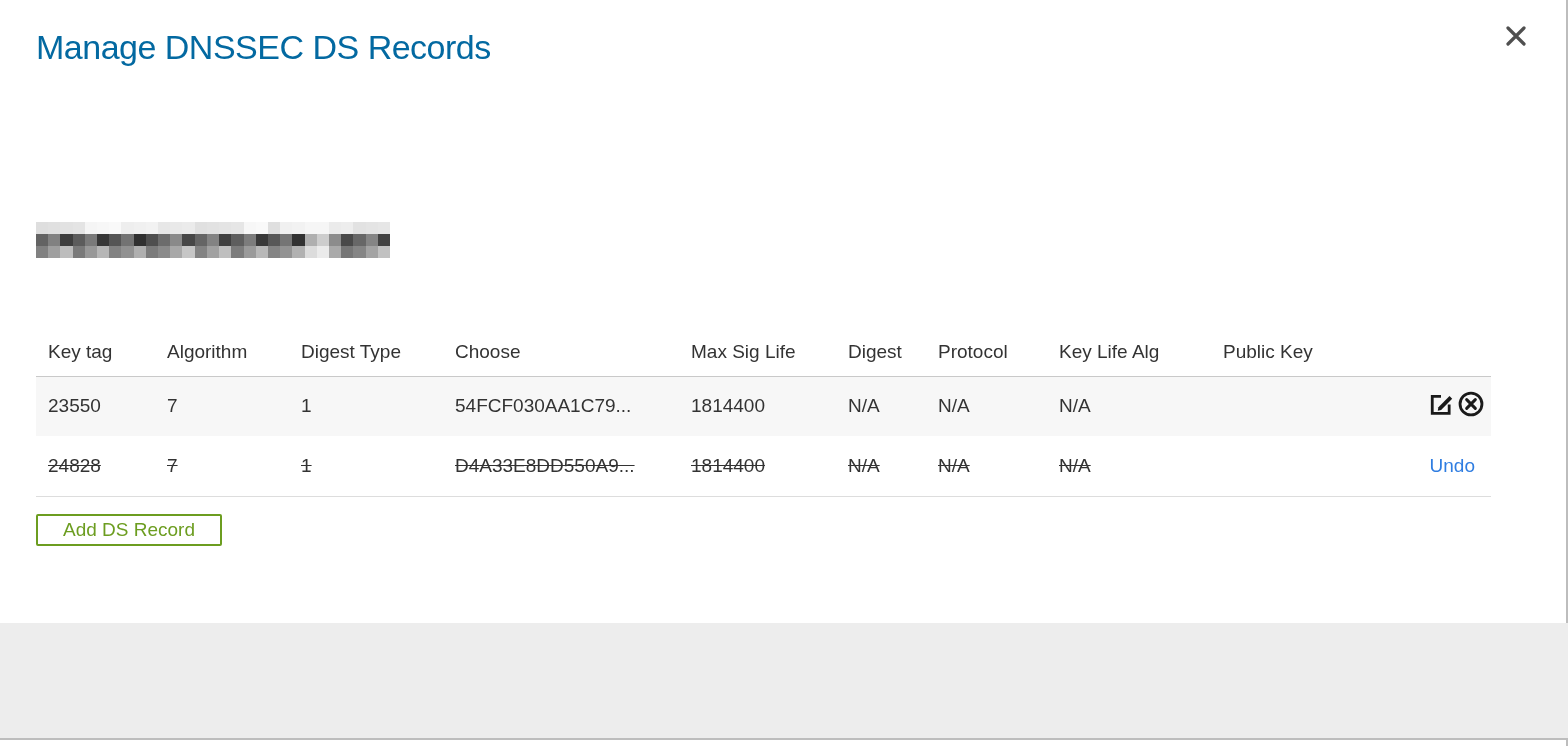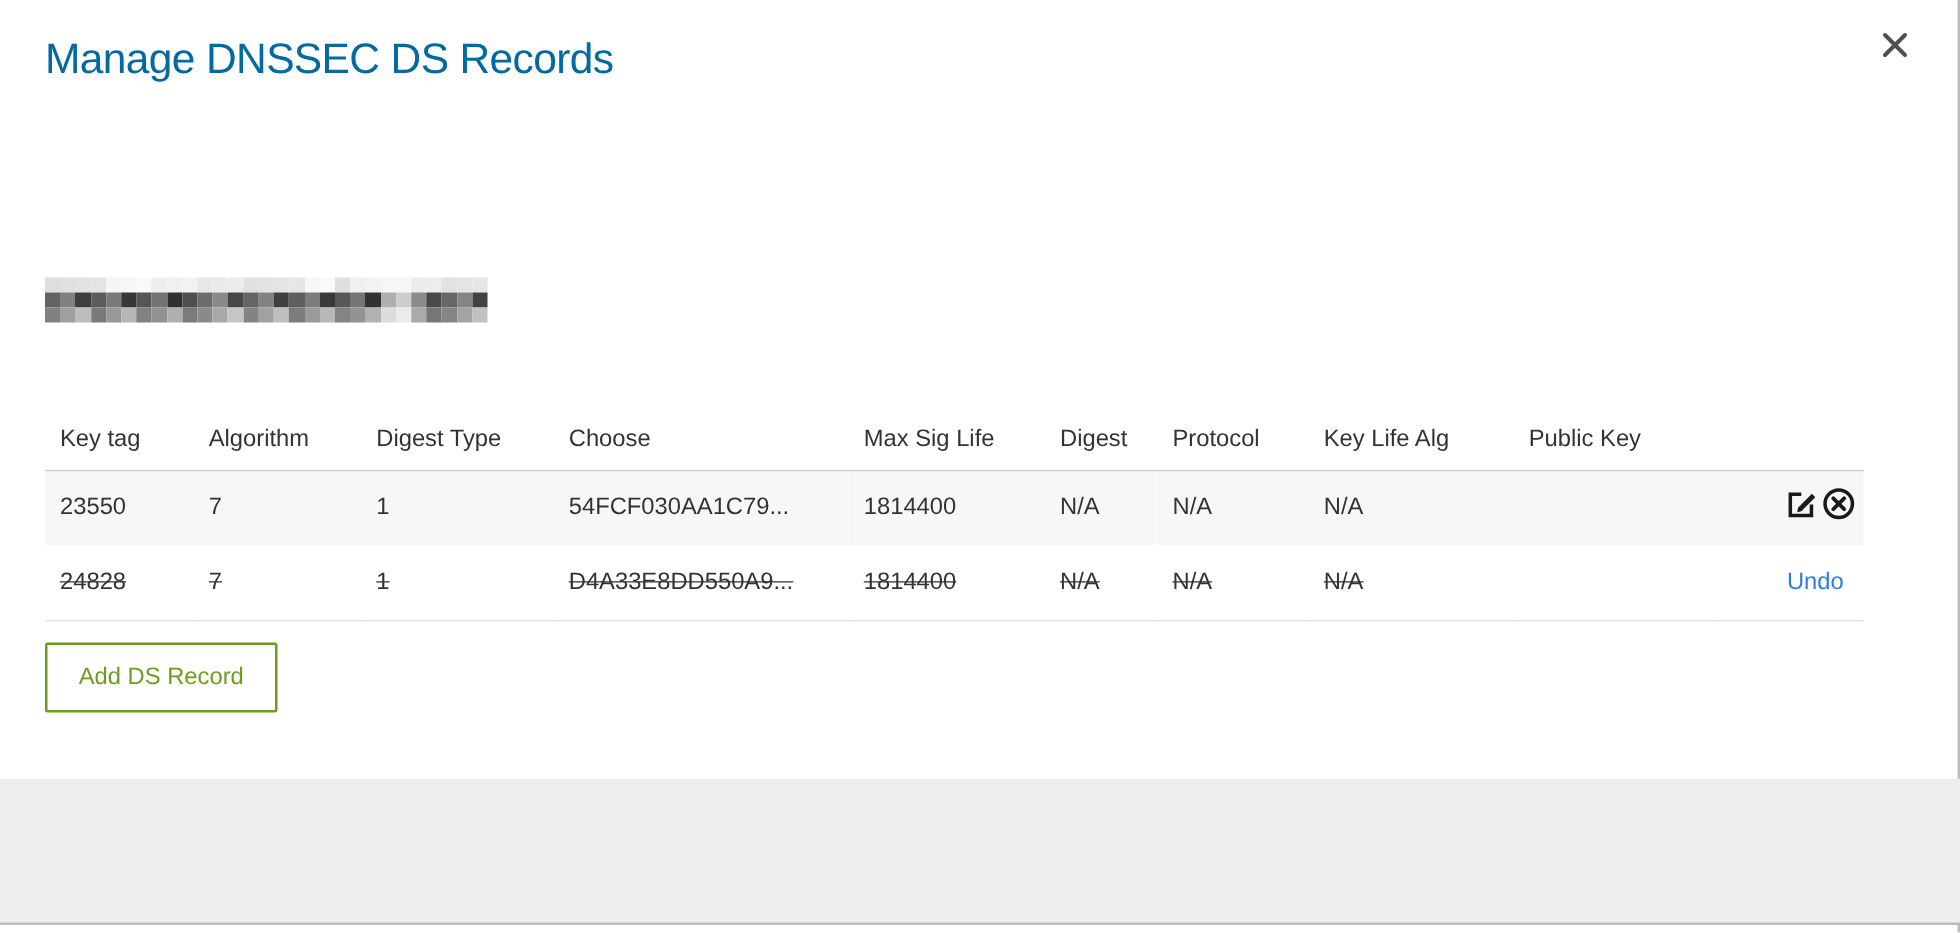--- a/index.html
+++ b/index.html
@@ -59,21 +59,21 @@
   .ds-table tbody tr.row-deleted { background:#fff; border-bottom:1px solid #ddd; }
   .ds-table tbody tr.row-deleted td.cell-struck { text-decoration:line-through; }
   .ds-table td.actions-cell { text-align:right; padding-right:6px; padding-left:0; }
 
   .row-icons { display:inline-flex; align-items:center; gap:2px; }
   .icon-btn { width:28px; height:28px; color:#1a1a1a; cursor:pointer; display:inline-flex; }
   .undo-link { color:#2f7de1; cursor:pointer; text-decoration:none; padding-right:10px; }
 
   .add-ds-btn {
     position:absolute; left:36px; top:514px;
-    height:56px; padding:0 25px;
+    height:32px; padding:0 25px;
     background:#fff; border:2px solid #6c9d20; border-radius:2px;
     color:#6c9d20; font-size:19px; font-family:inherit;
     cursor:pointer;
   }
 
   .footer {
     position:absolute; left:0; top:623px;
     width:1568px; height:117px;
     background:#ededed;
     border-bottom:2px solid #bdbdbd;

